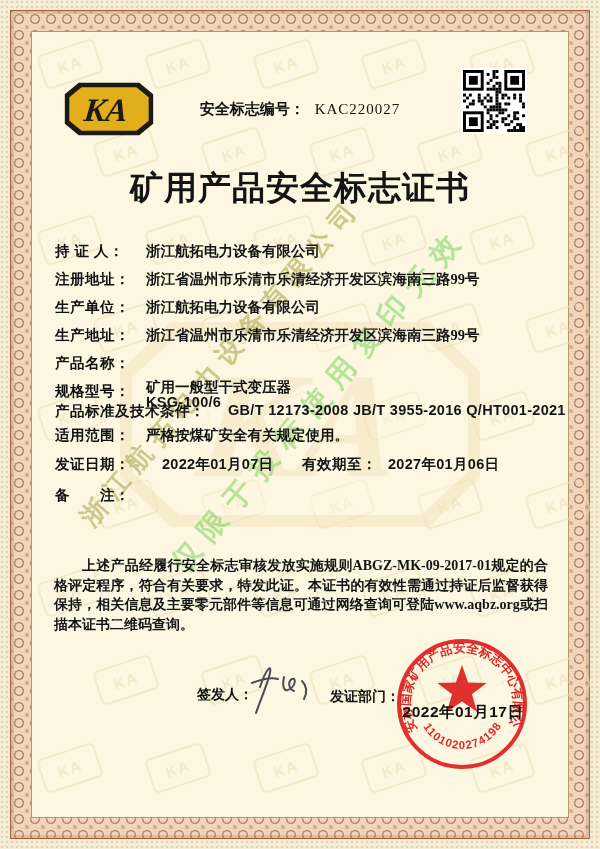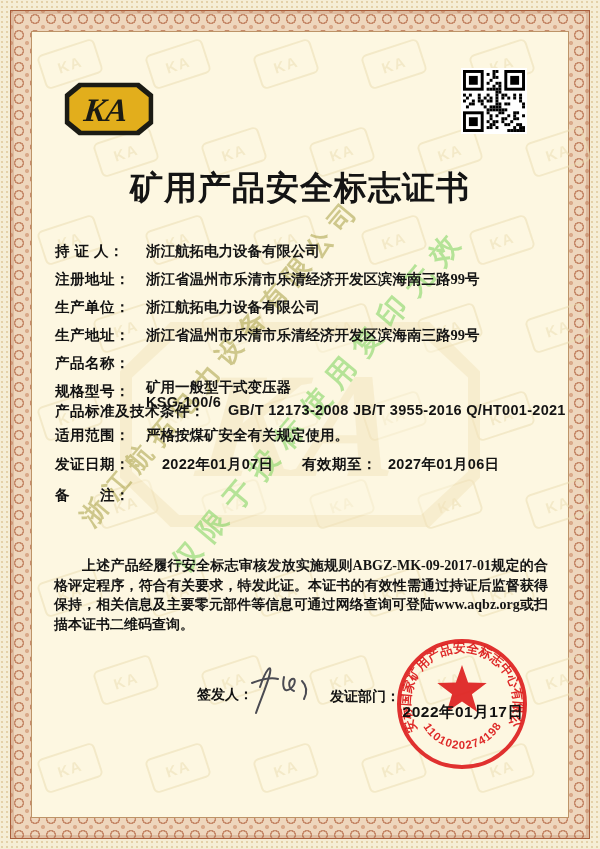--- a/index.html
+++ b/index.html
@@ -123,20 +123,23 @@
   <div class="layer content">
 
     <div class="abs" style="left:64px;top:82px;width:90px;height:54px;">
       <svg width="90" height="54" viewBox="0 0 110 66">
         <polygon points="18,1 92,1 109,15 109,51 92,65 18,65 1,51 1,15" fill="#1b1b14"></polygon>
         <polygon points="21.5,6.5 88.5,6.5 103.5,18.5 103.5,47.5 88.5,59.5 21.5,59.5 6.5,47.5 6.5,18.5" fill="#e2ae1c"></polygon>
         <text x="55" y="48" text-anchor="middle" font-family="Liberation Serif,serif" font-style="italic" font-weight="900" font-size="40" fill="#1b1b14" transform="skewX(-6)">KA</text>
       </svg>
     </div>
 
+    <div class="abs mark-line">
+      <span class="lbl">安全标志编号：</span><span class="val">KAC220027</span>
+    </div>
 
     <div class="abs qr">
         <svg id="qrSvg" width="62" height="62">
           <rect x="0" y="23.61904761904762" width="2.9523809523809526" height="2.9523809523809526" fill="#000"></rect>
           <rect x="0" y="29.523809523809526" width="2.9523809523809526" height="2.9523809523809526" fill="#000"></rect>
           <rect x="2.9523809523809526" y="26.571428571428573" width="2.9523809523809526" height="2.9523809523809526" fill="#000"></rect>
           <rect x="2.9523809523809526" y="35.42857142857143" width="2.9523809523809526" height="2.9523809523809526" fill="#000"></rect>
           <rect x="5.904761904761905" y="23.61904761904762" width="2.9523809523809526" height="2.9523809523809526" fill="#000"></rect>
           <rect x="5.904761904761905" y="32.47619047619048" width="2.9523809523809526" height="2.9523809523809526" fill="#000"></rect>
           <rect x="8.857142857142858" y="29.523809523809526" width="2.9523809523809526" height="2.9523809523809526" fill="#000"></rect>

